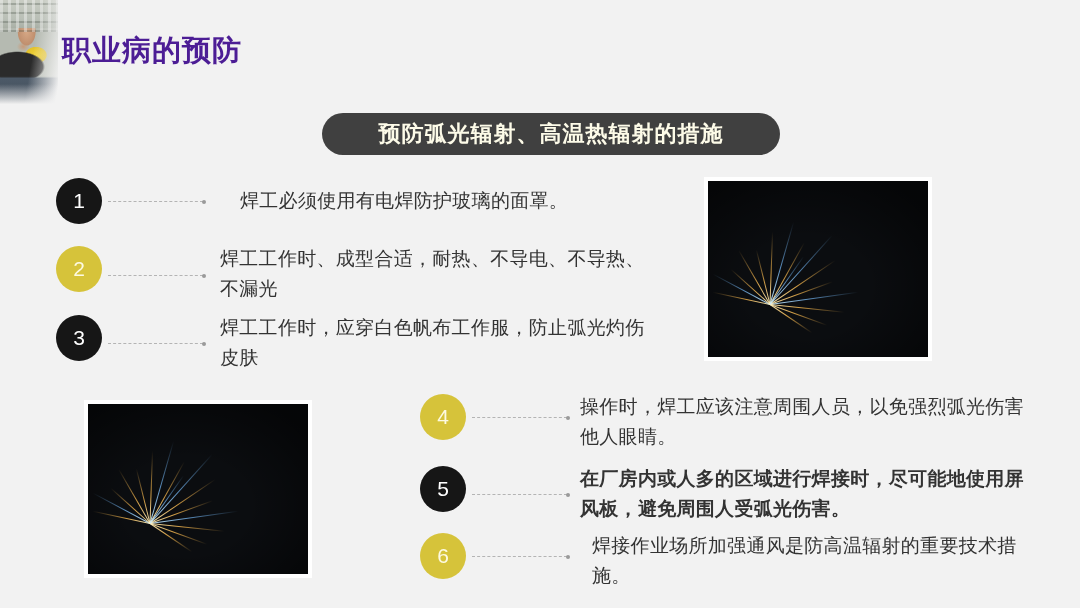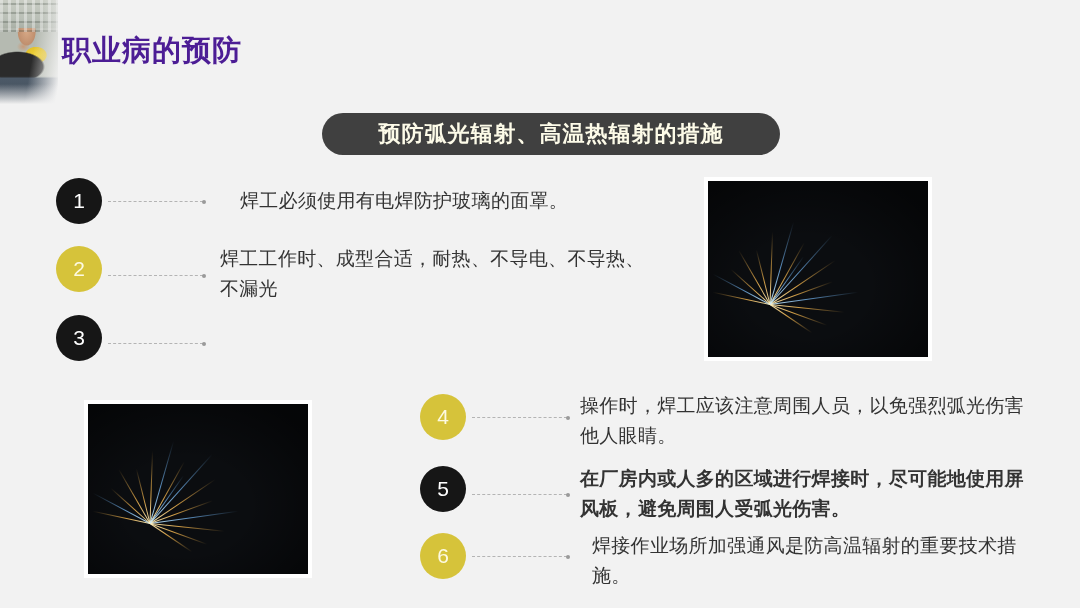--- a/index.html
+++ b/index.html
@@ -228,28 +228,29 @@
     <span class="dot"></span>
   </div>
   <div class="bullet-text" style="left:220px; top:244px; width:435px;">焊工工作时、成型合适，耐热、不导电、不导热、不漏光</div>
 
   <div class="num-circle dark" style="left:56px; top:315px;">
     <span>3</span>
   </div>
   <div class="connector" style="left:108px; top:343px; width:95px;">
     <span class="dot"></span>
   </div>
+  <div class="bullet-text" style="left:220px; top:313px; width:440px;">焊工工作时，应穿白色帆布工作服，防止弧光灼伤皮肤</div>
 
   <div class="num-circle gold" style="left:420px; top:394px;">
     <span>4</span>
   </div>
   <div class="connector" style="left:472px; top:417px; width:95px;">
     <span class="dot"></span>
   </div>
-  <div class="bullet-text" style="left:580px; top:392px; width:452px;font-family:Liberation Mono, monospace;">操作时，焊工应该注意周围人员，以免强烈弧光伤害他人眼睛。</div>
+  <div class="bullet-text" style="left:580px; top:392px; width:452px;">操作时，焊工应该注意周围人员，以免强烈弧光伤害他人眼睛。</div>
 
   <div class="num-circle dark" style="left:420px; top:466px;">
     <span>5</span>
   </div>
   <div class="connector" style="left:472px; top:494px; width:95px;">
     <span class="dot"></span>
   </div>
   <div class="bullet-text" style="left:580px; top:464px; width:455px;font-weight:bold;">在厂房内或人多的区域进行焊接时，尽可能地使用屏风板，避免周围人受弧光伤害。</div>
 
   <div class="num-circle gold" style="left:420px; top:533px;">

